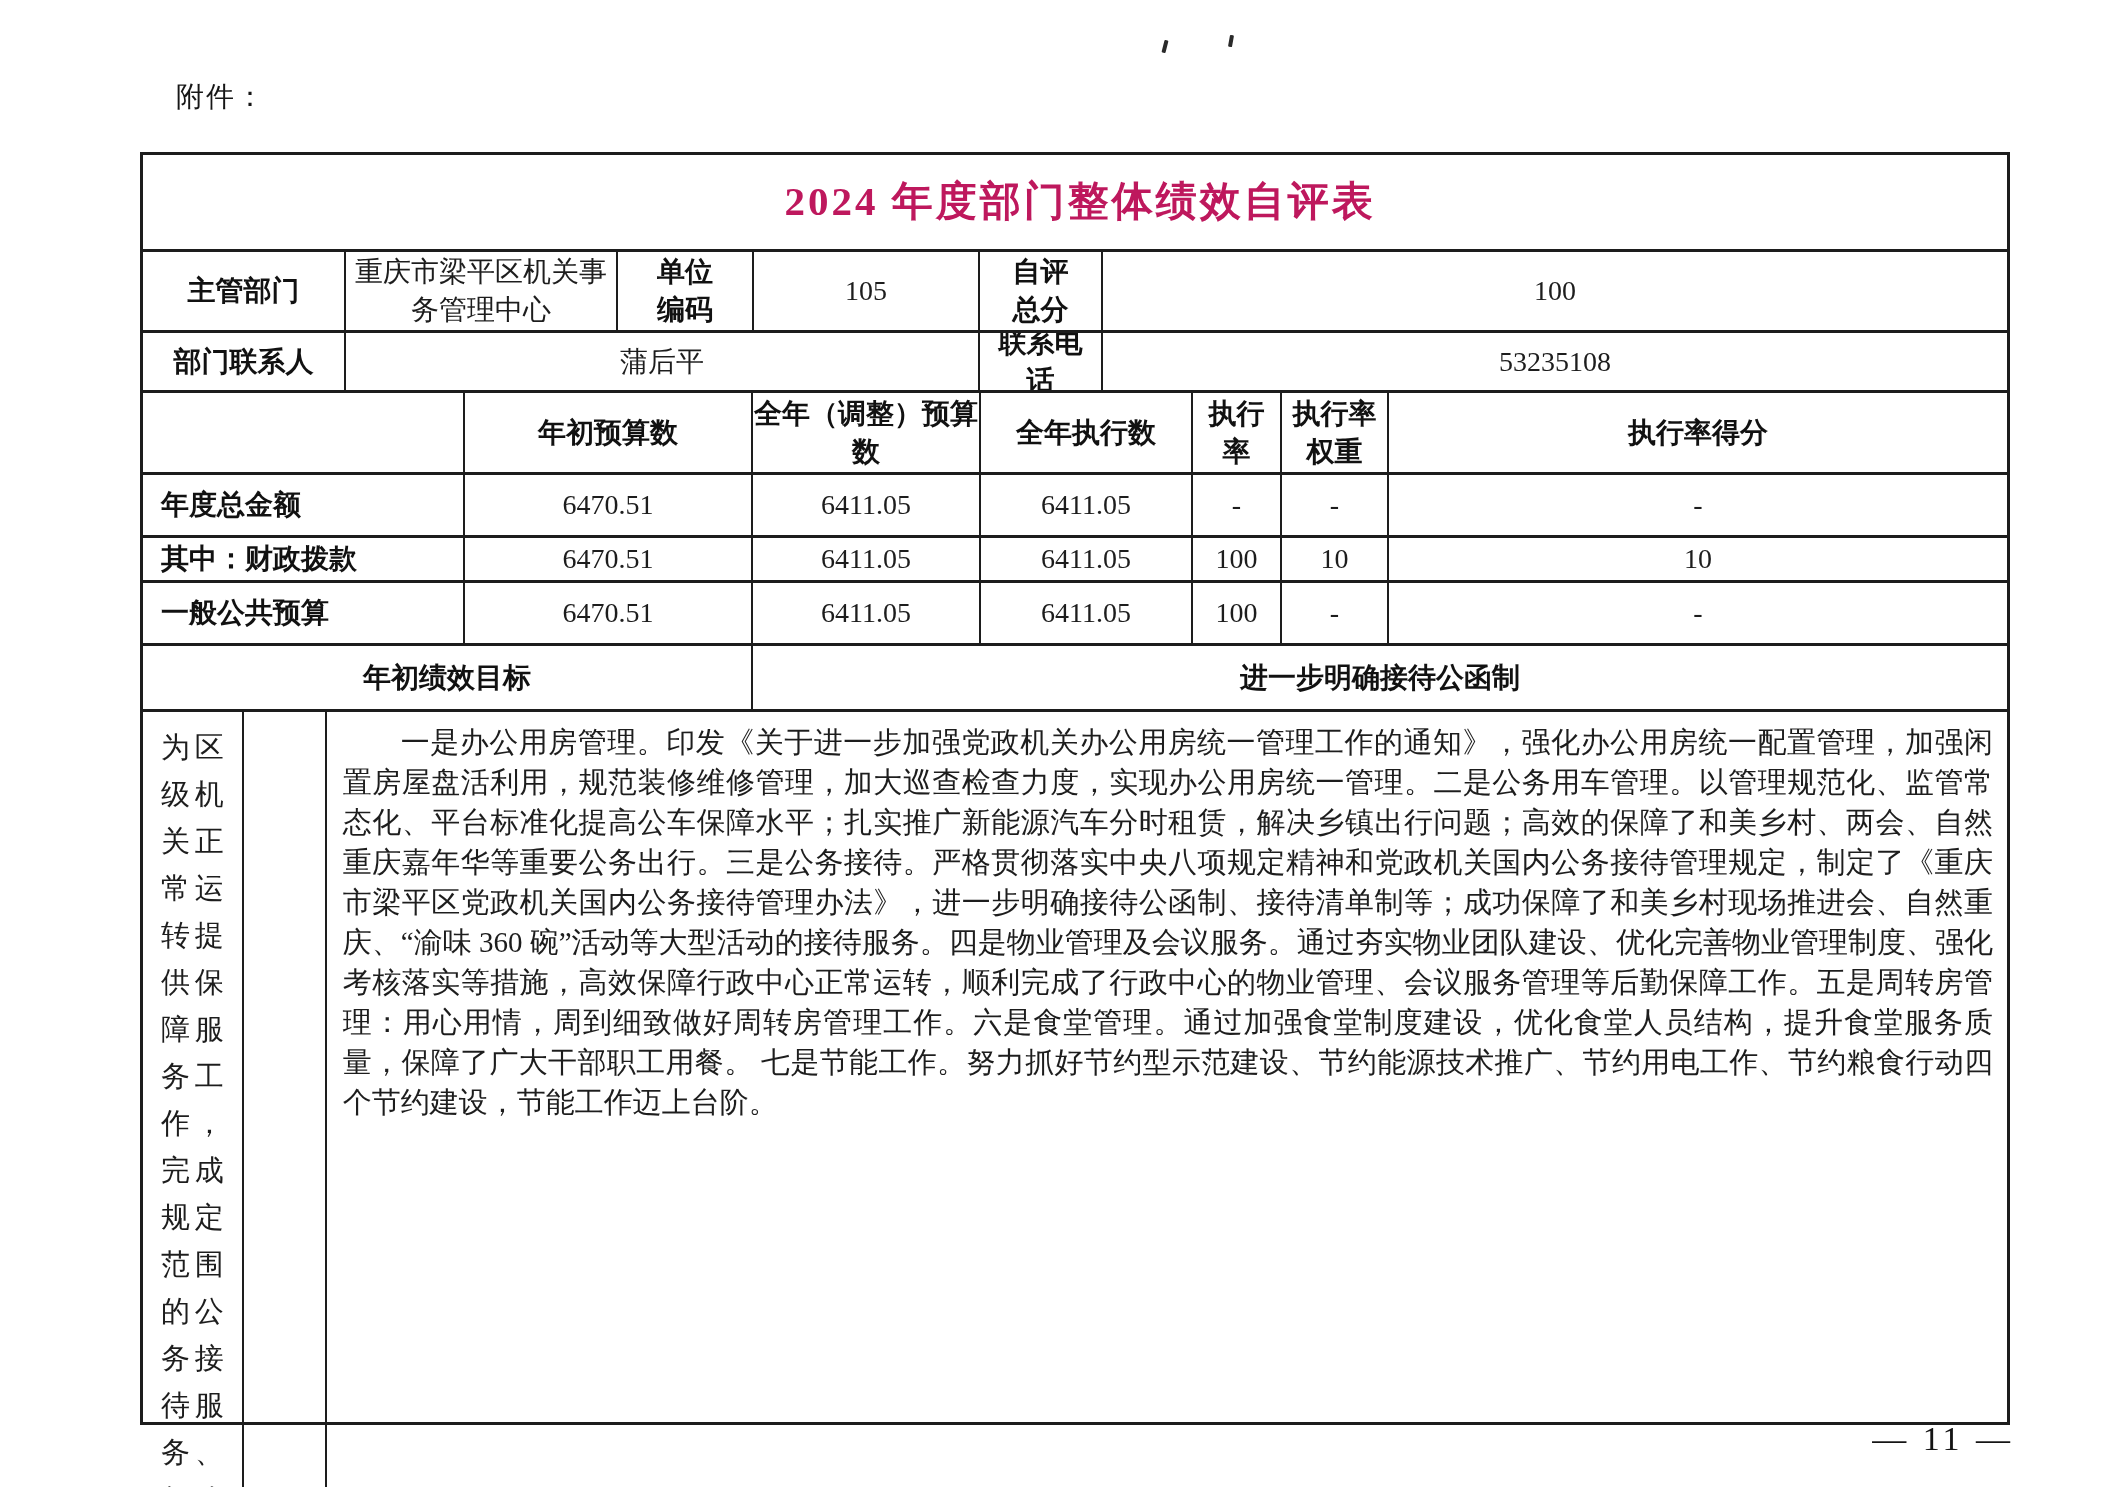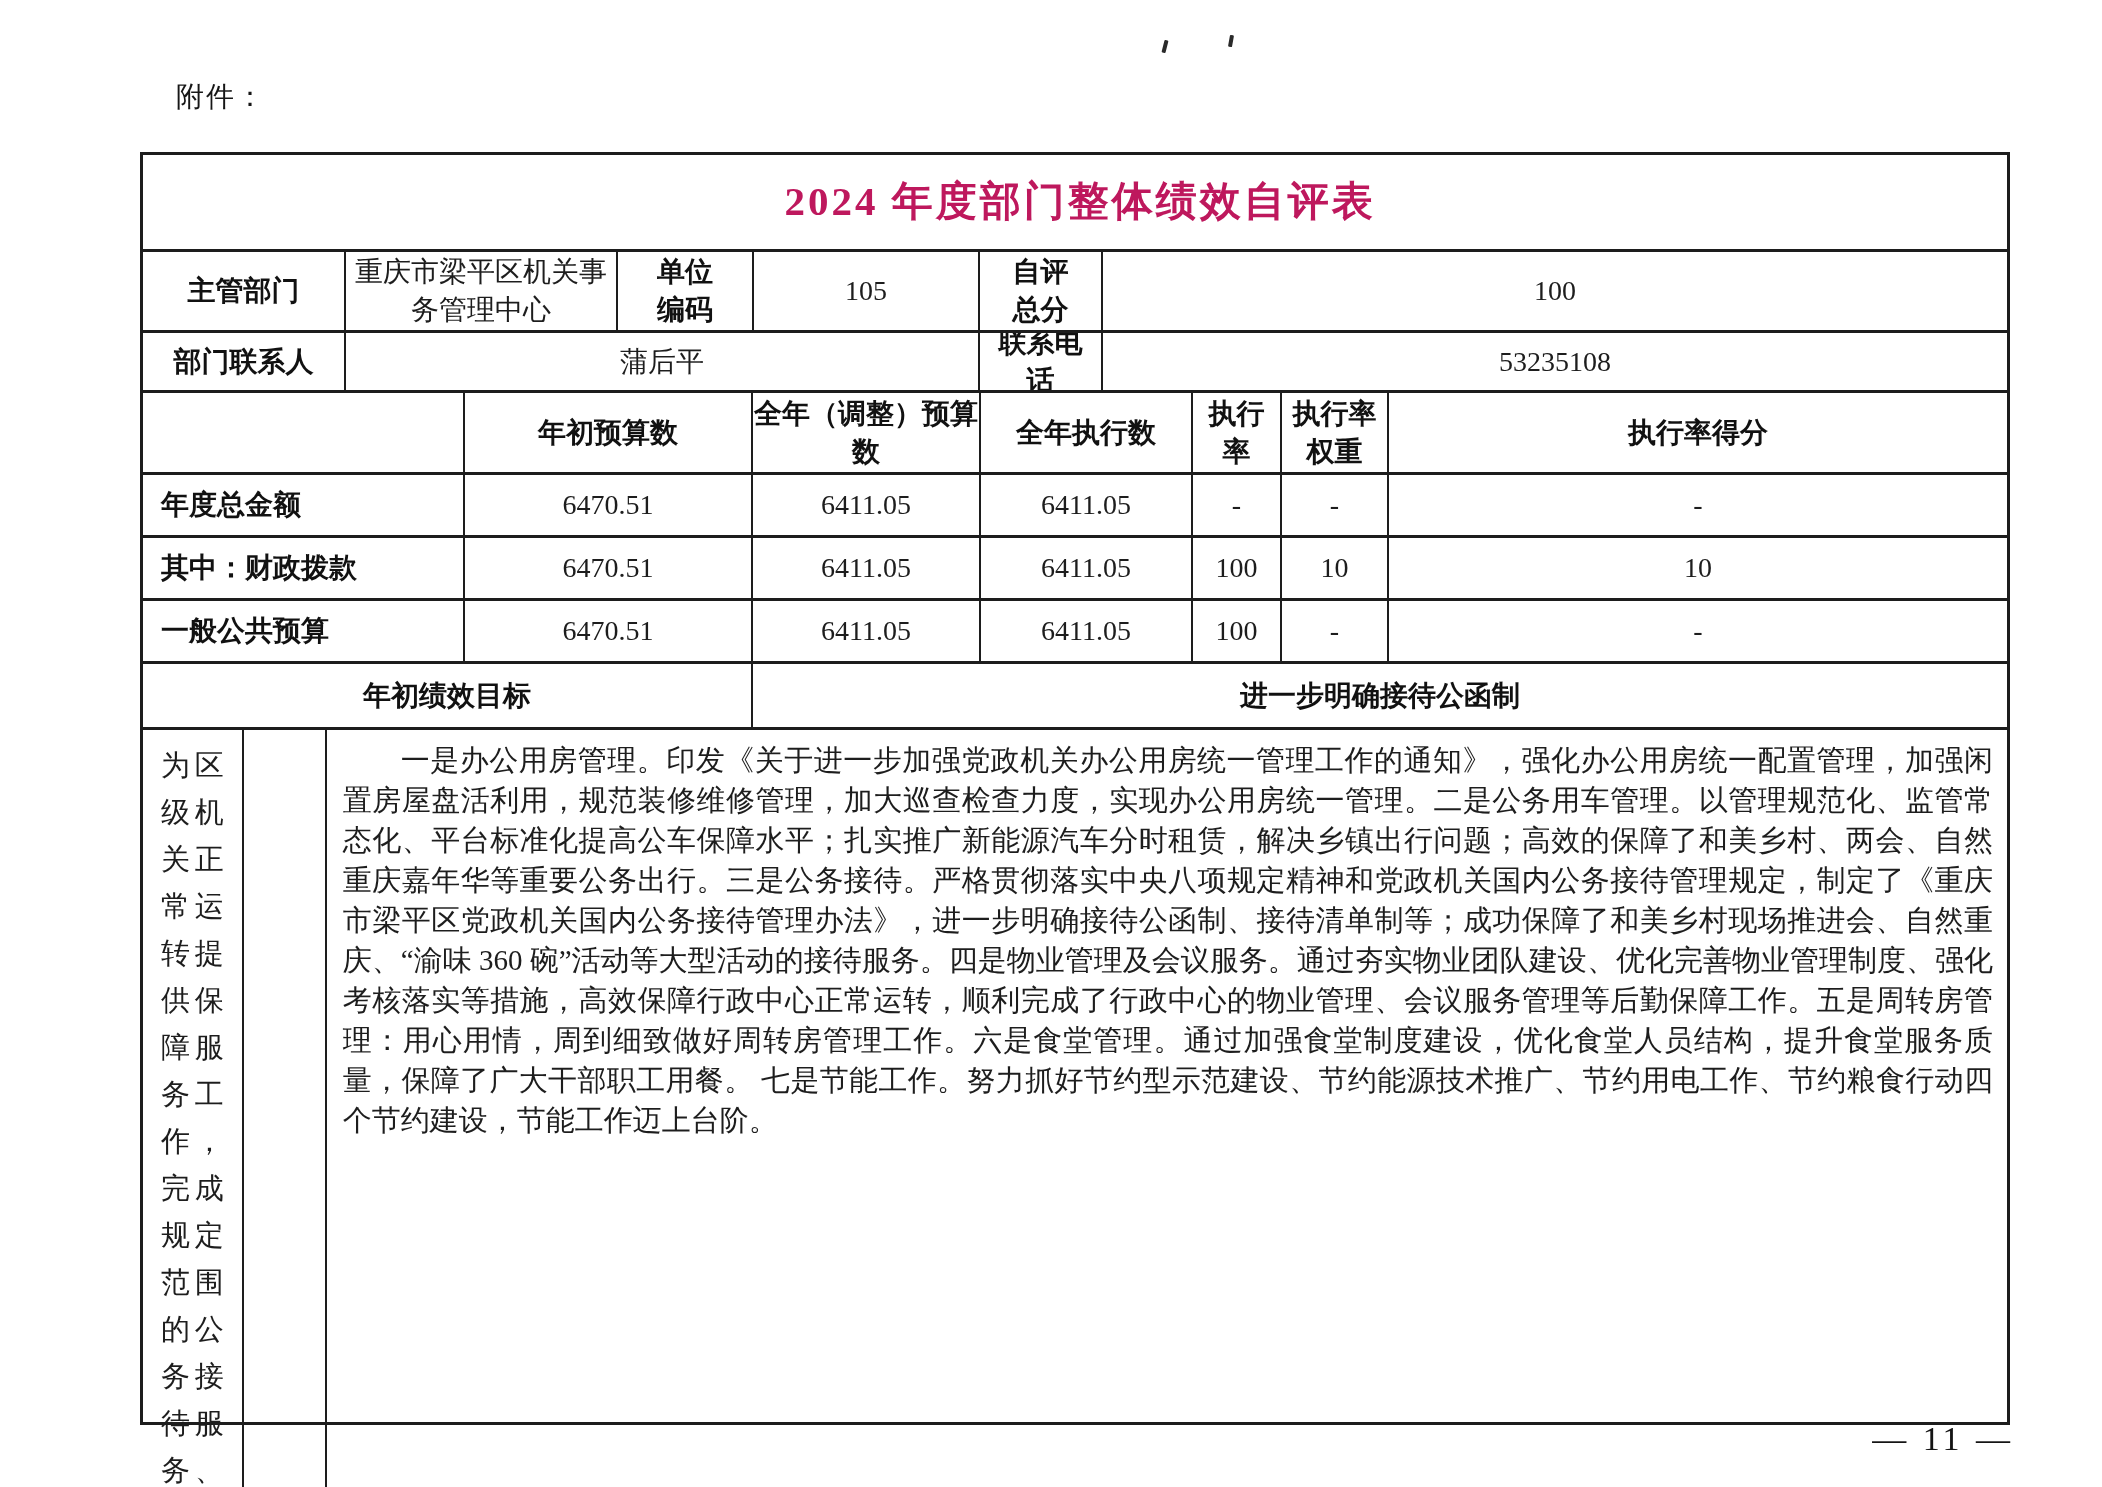--- a/index.html
+++ b/index.html
@@ -117,21 +117,21 @@
     <div class="trow" style="height:63px">
       <div class="cell left-lbl" style="width:322px">年度总金额</div>
       <div class="cell num" style="width:288px">6470.51</div>
       <div class="cell num" style="width:228px">6411.05</div>
       <div class="cell num" style="width:212px">6411.05</div>
       <div class="cell num" style="width:89px">-</div>
       <div class="cell num" style="width:107px">-</div>
       <div class="cell num">-</div>
     </div>
 
-    <div class="trow" style="height:63px">
+    <div class="trow" style="height:45px">
       <div class="cell left-lbl" style="width:322px">其中：财政拨款</div>
       <div class="cell num" style="width:288px">6470.51</div>
       <div class="cell num" style="width:228px">6411.05</div>
       <div class="cell num" style="width:212px">6411.05</div>
       <div class="cell num" style="width:89px">100</div>
       <div class="cell num" style="width:107px">10</div>
       <div class="cell num">10</div>
     </div>
 
     <div class="trow" style="height:63px">

